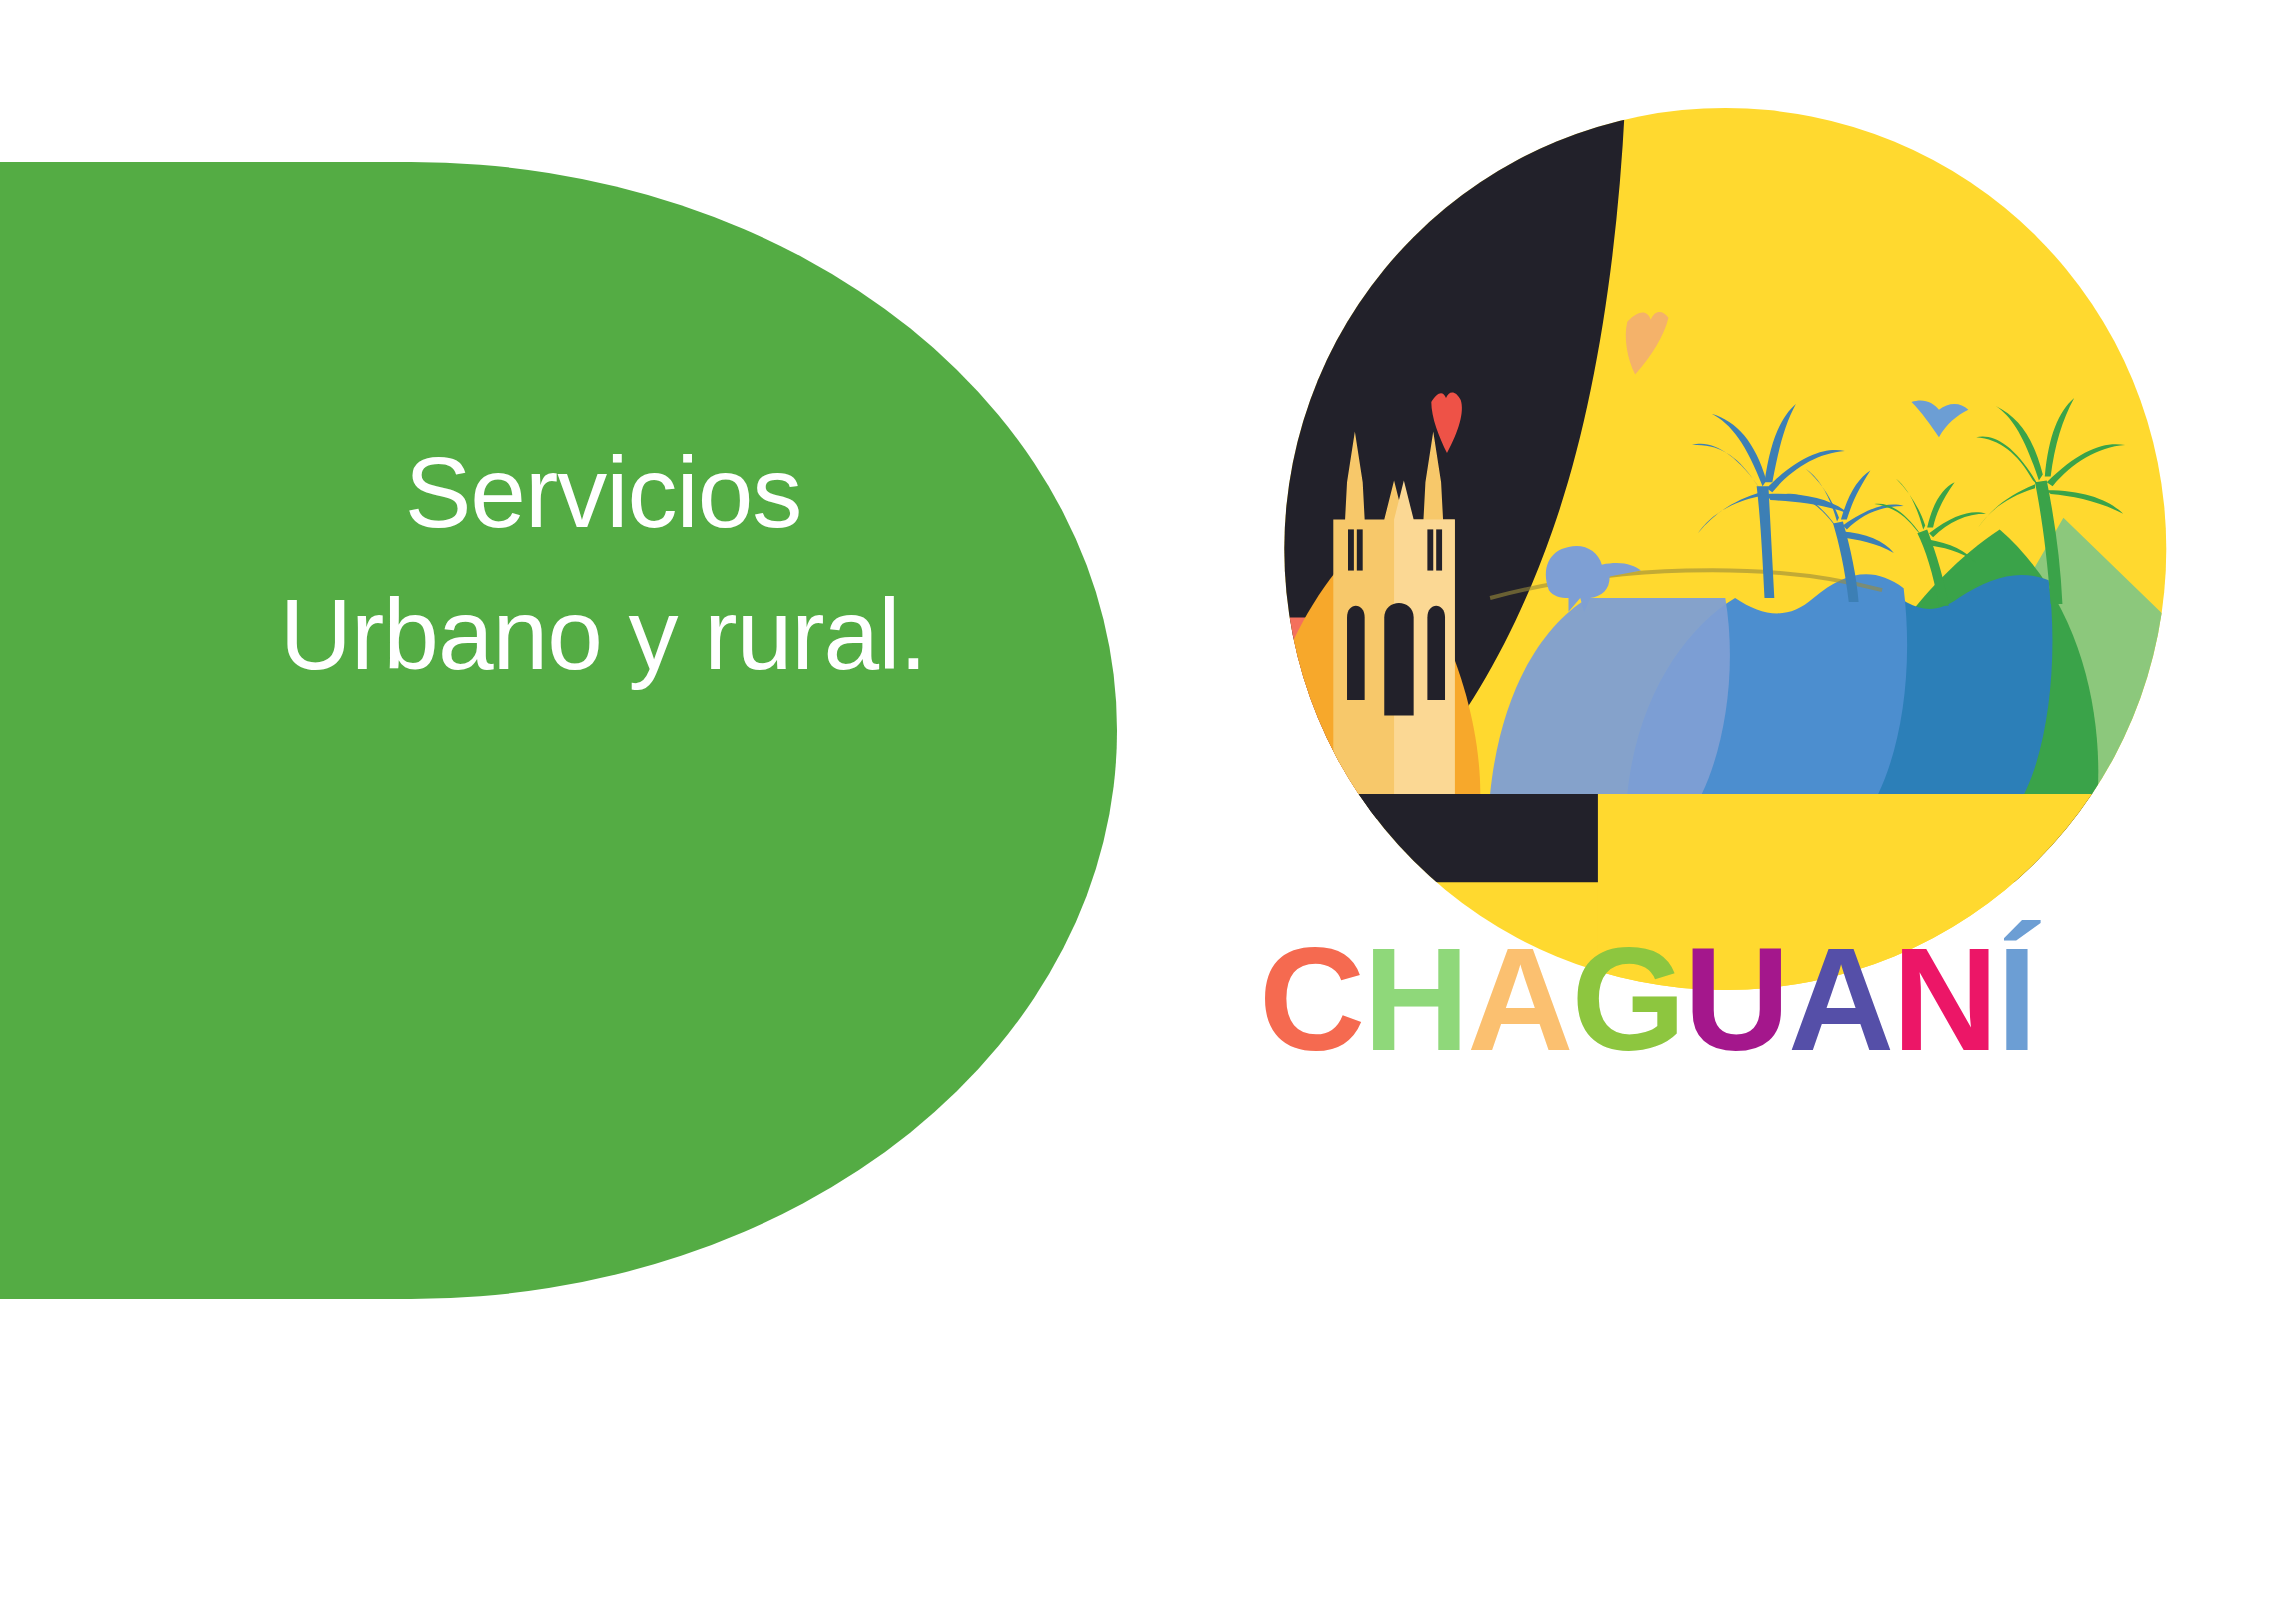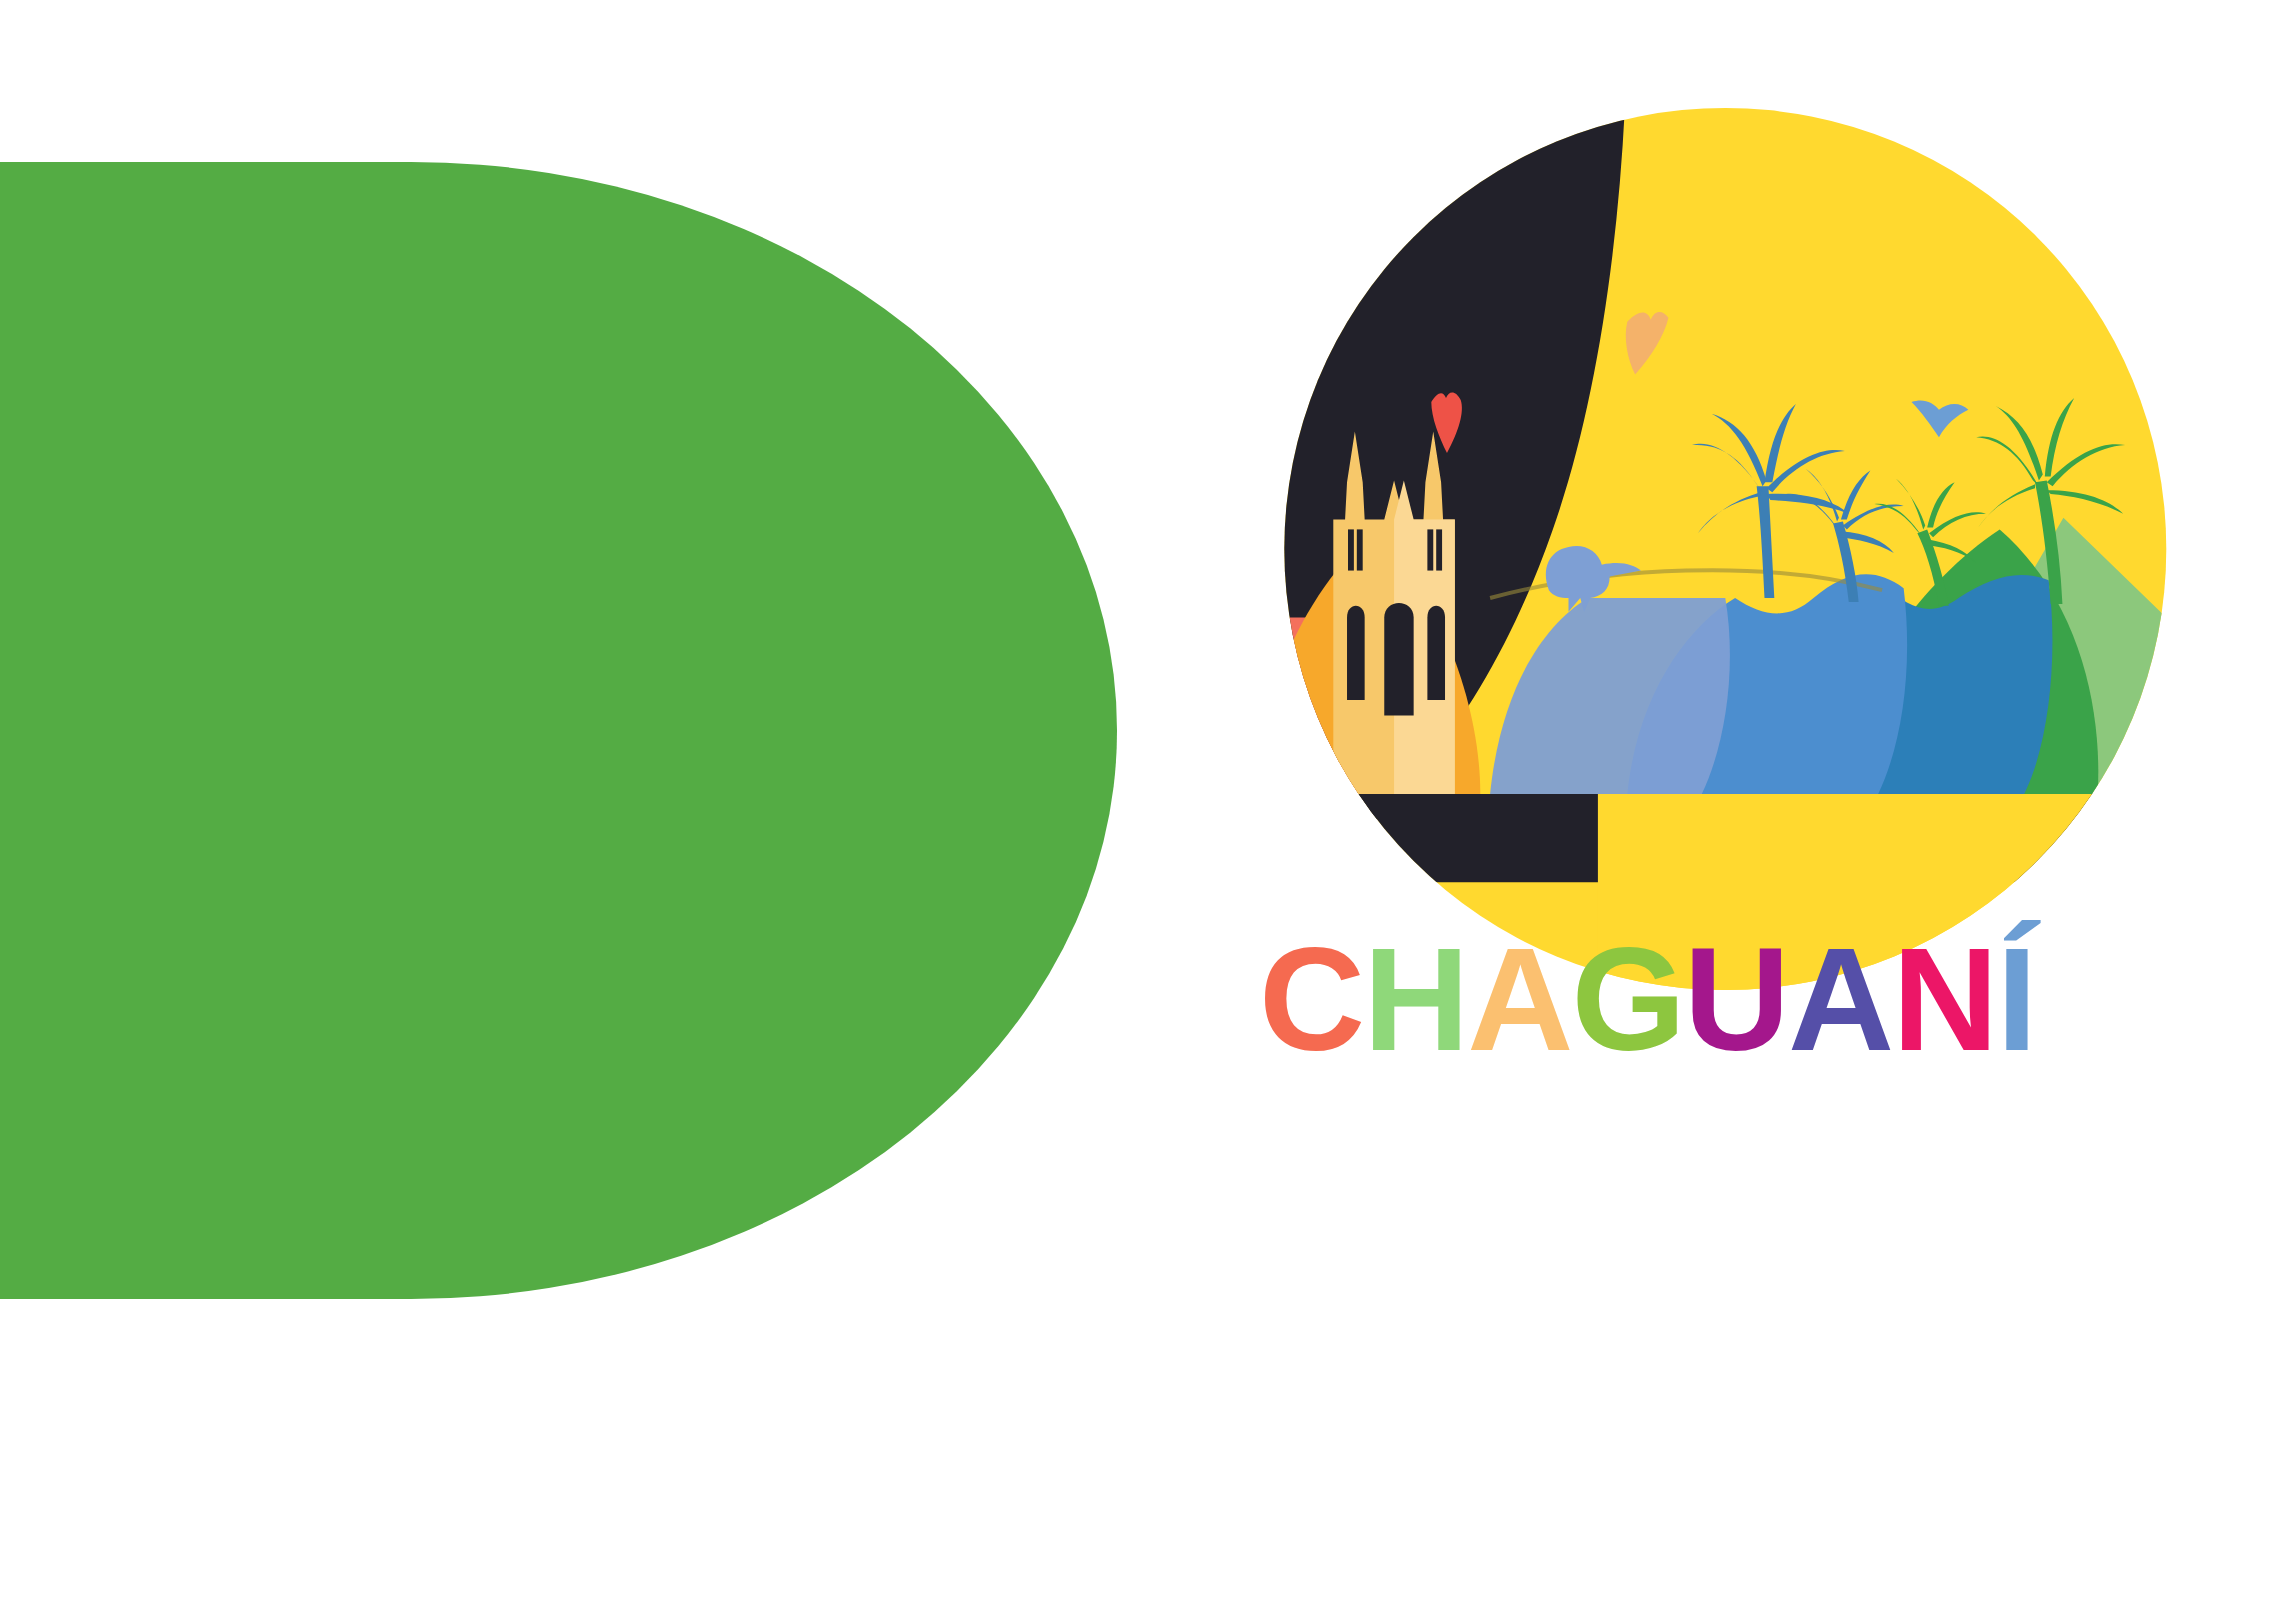--- a/index.html
+++ b/index.html
@@ -92,20 +92,22 @@
   #wordmark .ltr { display:block; }
 </style>
 </head>
 <body>
 
 <div id="slide">
 
   <div id="green-panel" style="background: rgb(84, 172, 68);"></div>
 
   <div id="title-block">
+    <div class="title-line" style="color: rgb(255, 255, 255);">Servicios</div>
+    <div class="title-line" style="color: rgb(255, 255, 255);">Urbano y rural.</div>
   </div>
 
   <div id="logo">
     <svg viewBox="0 0 1180 900" xmlns="http://www.w3.org/2000/svg">
       <defs>
         <clipPath id="circleClip">
           <circle cx="600" cy="450" r="450"></circle>
         </clipPath>
         <clipPath id="darkClip">
           <path d="M -120 560 C 60 520 200 400 280 240 C 330 130 350 40 355 -40 L 700 -40 L 700 780 L -120 780 Z"></path>

